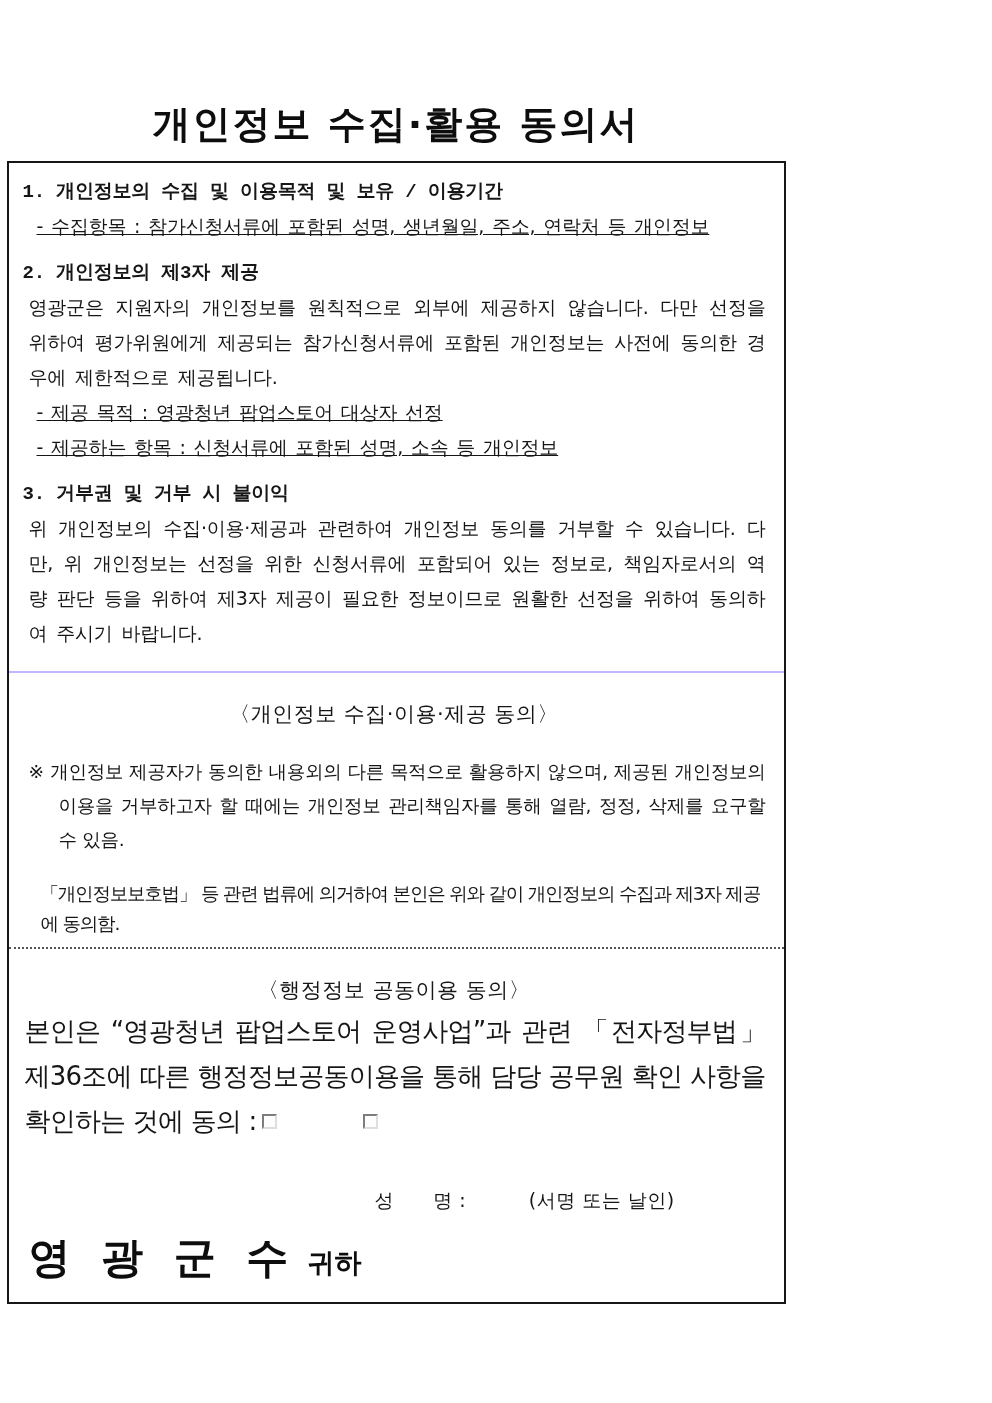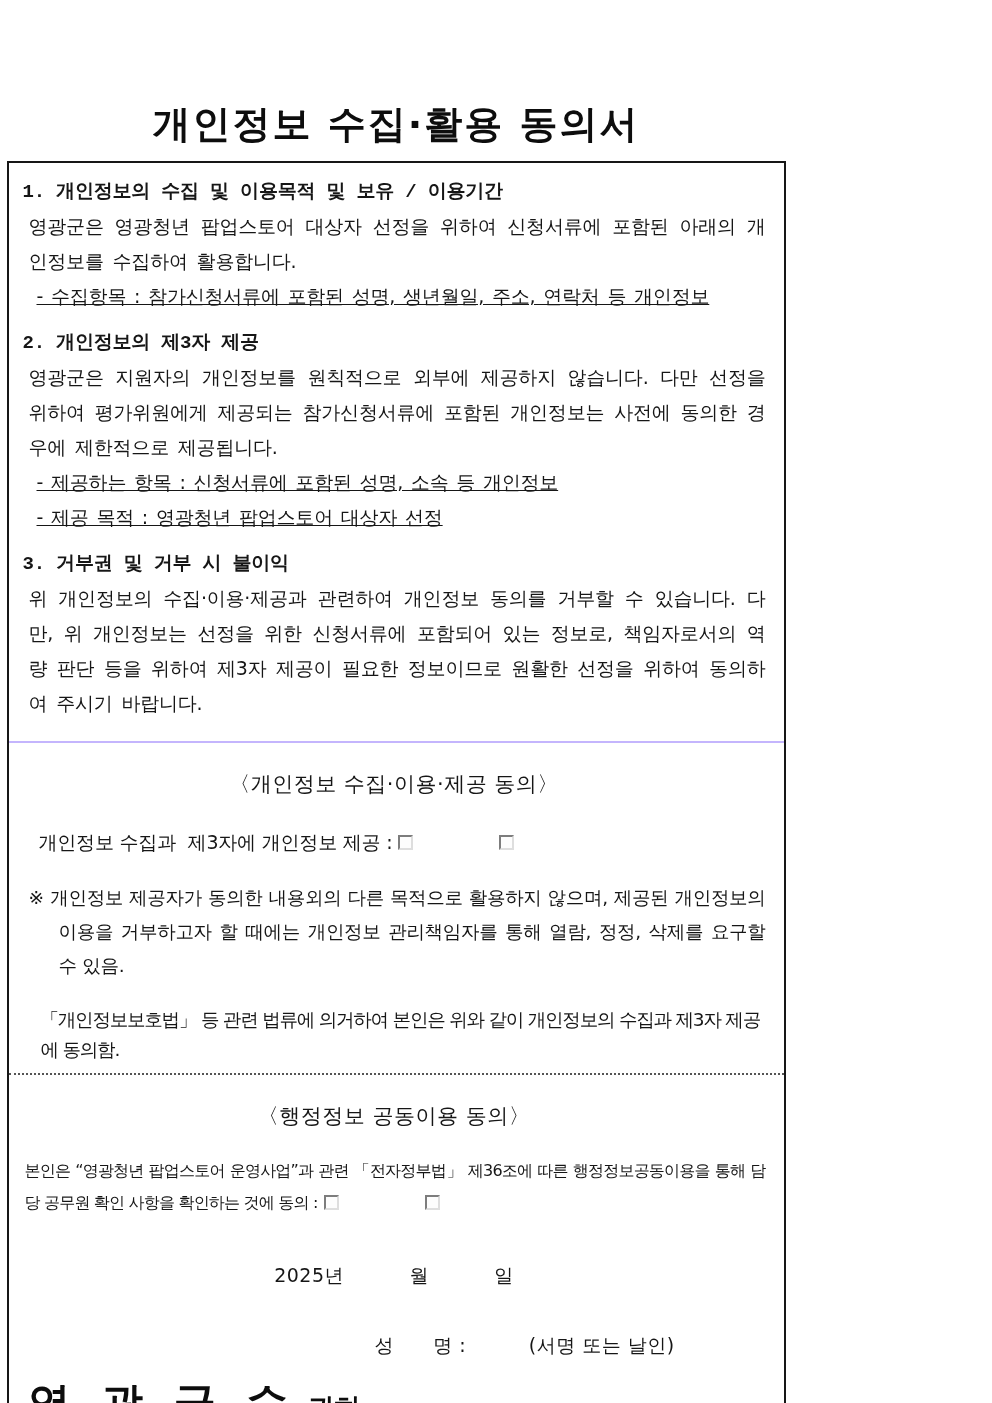--- a/index.html
+++ b/index.html
@@ -102,23 +102,23 @@
     letter-spacing: -0.3px;
   }
   .law-line {
     margin: 22px 0 0 18px;
     font-size: 18.5px;
     line-height: 30px;
     letter-spacing: -1.2px;
   }
 
   .admin-body {
-    margin: 24px 0 0 2px;
-    font-size: 16px;
-    line-height: 32px;
+    margin: 4px 0 0 2px;
+    font-size: 26px;
+    line-height: 45px;
     text-align: justify;
     letter-spacing: -0.8px;
   }
 
   .date-line {
     margin-top: 44px;
     text-align: center;
     font-size: 19px;
     letter-spacing: 0.5px;
   }
@@ -150,61 +150,56 @@
 <div class="page">
 
   <div class="doc-title">개인정보 수집·활용 동의서</div>
 
   <div class="main-box">
 
     <div class="part part-top">
 
       <div class="sec">
         <p class="sec-heading">1. 개인정보의 수집 및 이용목적 및 보유 / 이용기간</p>
-        <p class="sec-body">영광군은 영광청년 팝업스토어 대상자 선정을 위하여 신청서류에 포함된 아래의 개인정보를 수집하여 활용합니다.</p>
         <p class="sec-bullet">- 수집항목 : 참가신청서류에 포함된 성명, 생년월일, 주소, 연락처 등 개인정보</p>
       </div>
 
       <div class="sec">
         <p class="sec-heading">2. 개인정보의 제3자 제공</p>
         <p class="sec-body">영광군은 지원자의 개인정보를 원칙적으로 외부에 제공하지 않습니다. 다만 선정을 위하여 평가위원에게 제공되는 참가신청서류에 포함된 개인정보는 사전에 동의한 경우에 제한적으로 제공됩니다.</p>
+        <p class="sec-bullet">- 제공 목적 : 영광청년 팝업스토어 대상자 선정</p>
         <p class="sec-bullet">- 제공하는 항목 : 신청서류에 포함된 성명, 소속 등 개인정보</p>
-        <p class="sec-bullet">- 제공 목적 : 영광청년 팝업스토어 대상자 선정</p>
       </div>
 
       <div class="sec">
         <p class="sec-heading">3. 거부권 및 거부 시 불이익</p>
         <p class="sec-body">위 개인정보의 수집·이용·제공과 관련하여 개인정보 동의를 거부할 수 있습니다. 다만, 위 개인정보는 선정을 위한 신청서류에 포함되어 있는 정보로, 책임자로서의 역량 판단 등을 위하여 제3자 제공이 필요한 정보이므로 원활한 선정을 위하여 동의하여 주시기 바랍니다.</p>
       </div>
 
     </div>
 
     <div class="part part-mid">
 
       <h3 class="center-heading">〈개인정보 수집·이용·제공 동의〉</h3>
 
-      <div class="checkbox-row">
-        <span class="pre">개인정보 수집과  제3자에 개인정보 제공 :</span><span class="checkbox"></span><span class="checkbox second"></span>
-      </div>
 
       <p class="note">※ 개인정보 제공자가 동의한 내용외의 다른 목적으로 활용하지 않으며, 제공된 개인정보의 이용을 거부하고자 할 때에는 개인정보 관리책임자를 통해 열람, 정정, 삭제를 요구할 수 있음.</p>
 
       <p class="law-line">「개인정보보호법」 등 관련 법류에 의거하여 본인은 위와 같이 개인정보의 수집과  제3자 제공에 동의함.</p>
 
     </div>
 
     <div class="part part-bot">
 
       <h3 class="center-heading">〈행정정보 공동이용 동의〉</h3>
 
       <p class="admin-body">
         <span>본인은 “영광청년 팝업스토어 운영사업”과 관련 「전자정부법」 제36조에 따른 행정정보공동이용을 통해 담당 공무원 확인 사항을 확인하는 것에 동의 :</span><span class="checkbox"></span><span class="checkbox second"></span>
       </p>
 
-      <div class="date-line pre">2025년          월          일</div>
 
       <div class="name-row">
         <span class="pre">성      명 :</span>
         <span class="name-note">(서명 또는 날인)</span>
       </div>
 
       <div class="recipient-row">
         <span class="recipient-large">영 광 군 수</span>
         <span class="recipient-small">귀하</span>
       </div>

